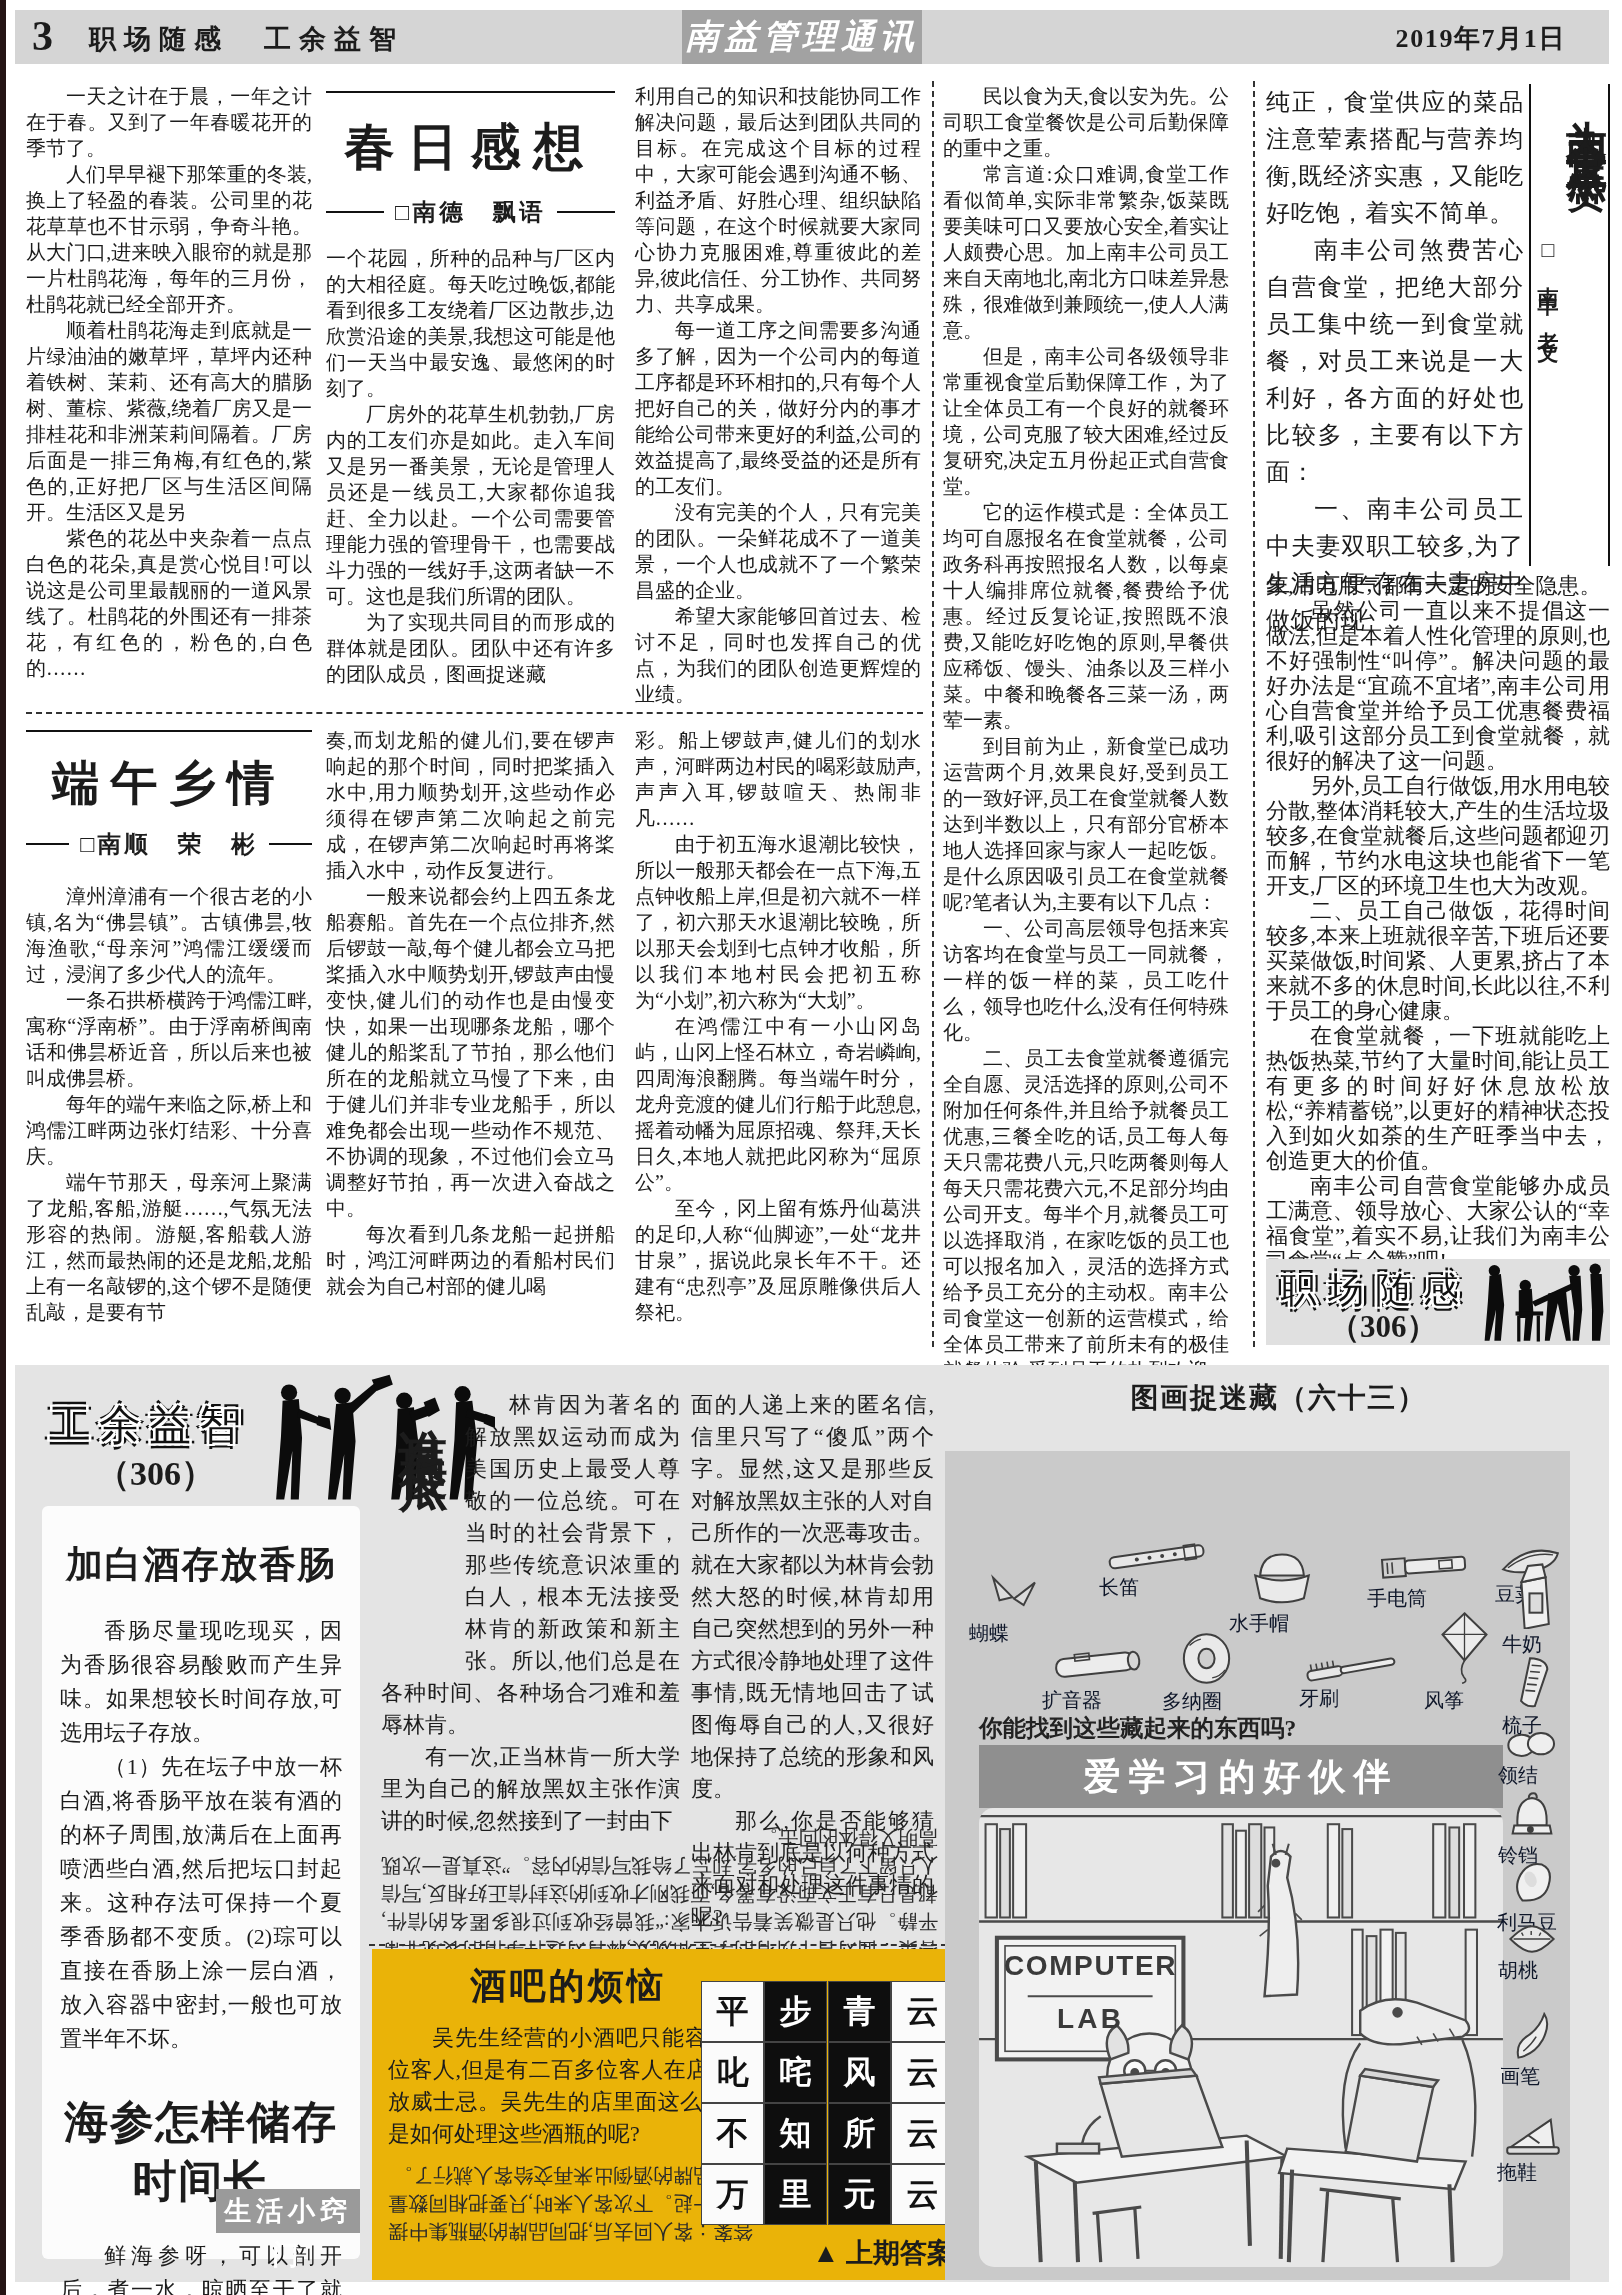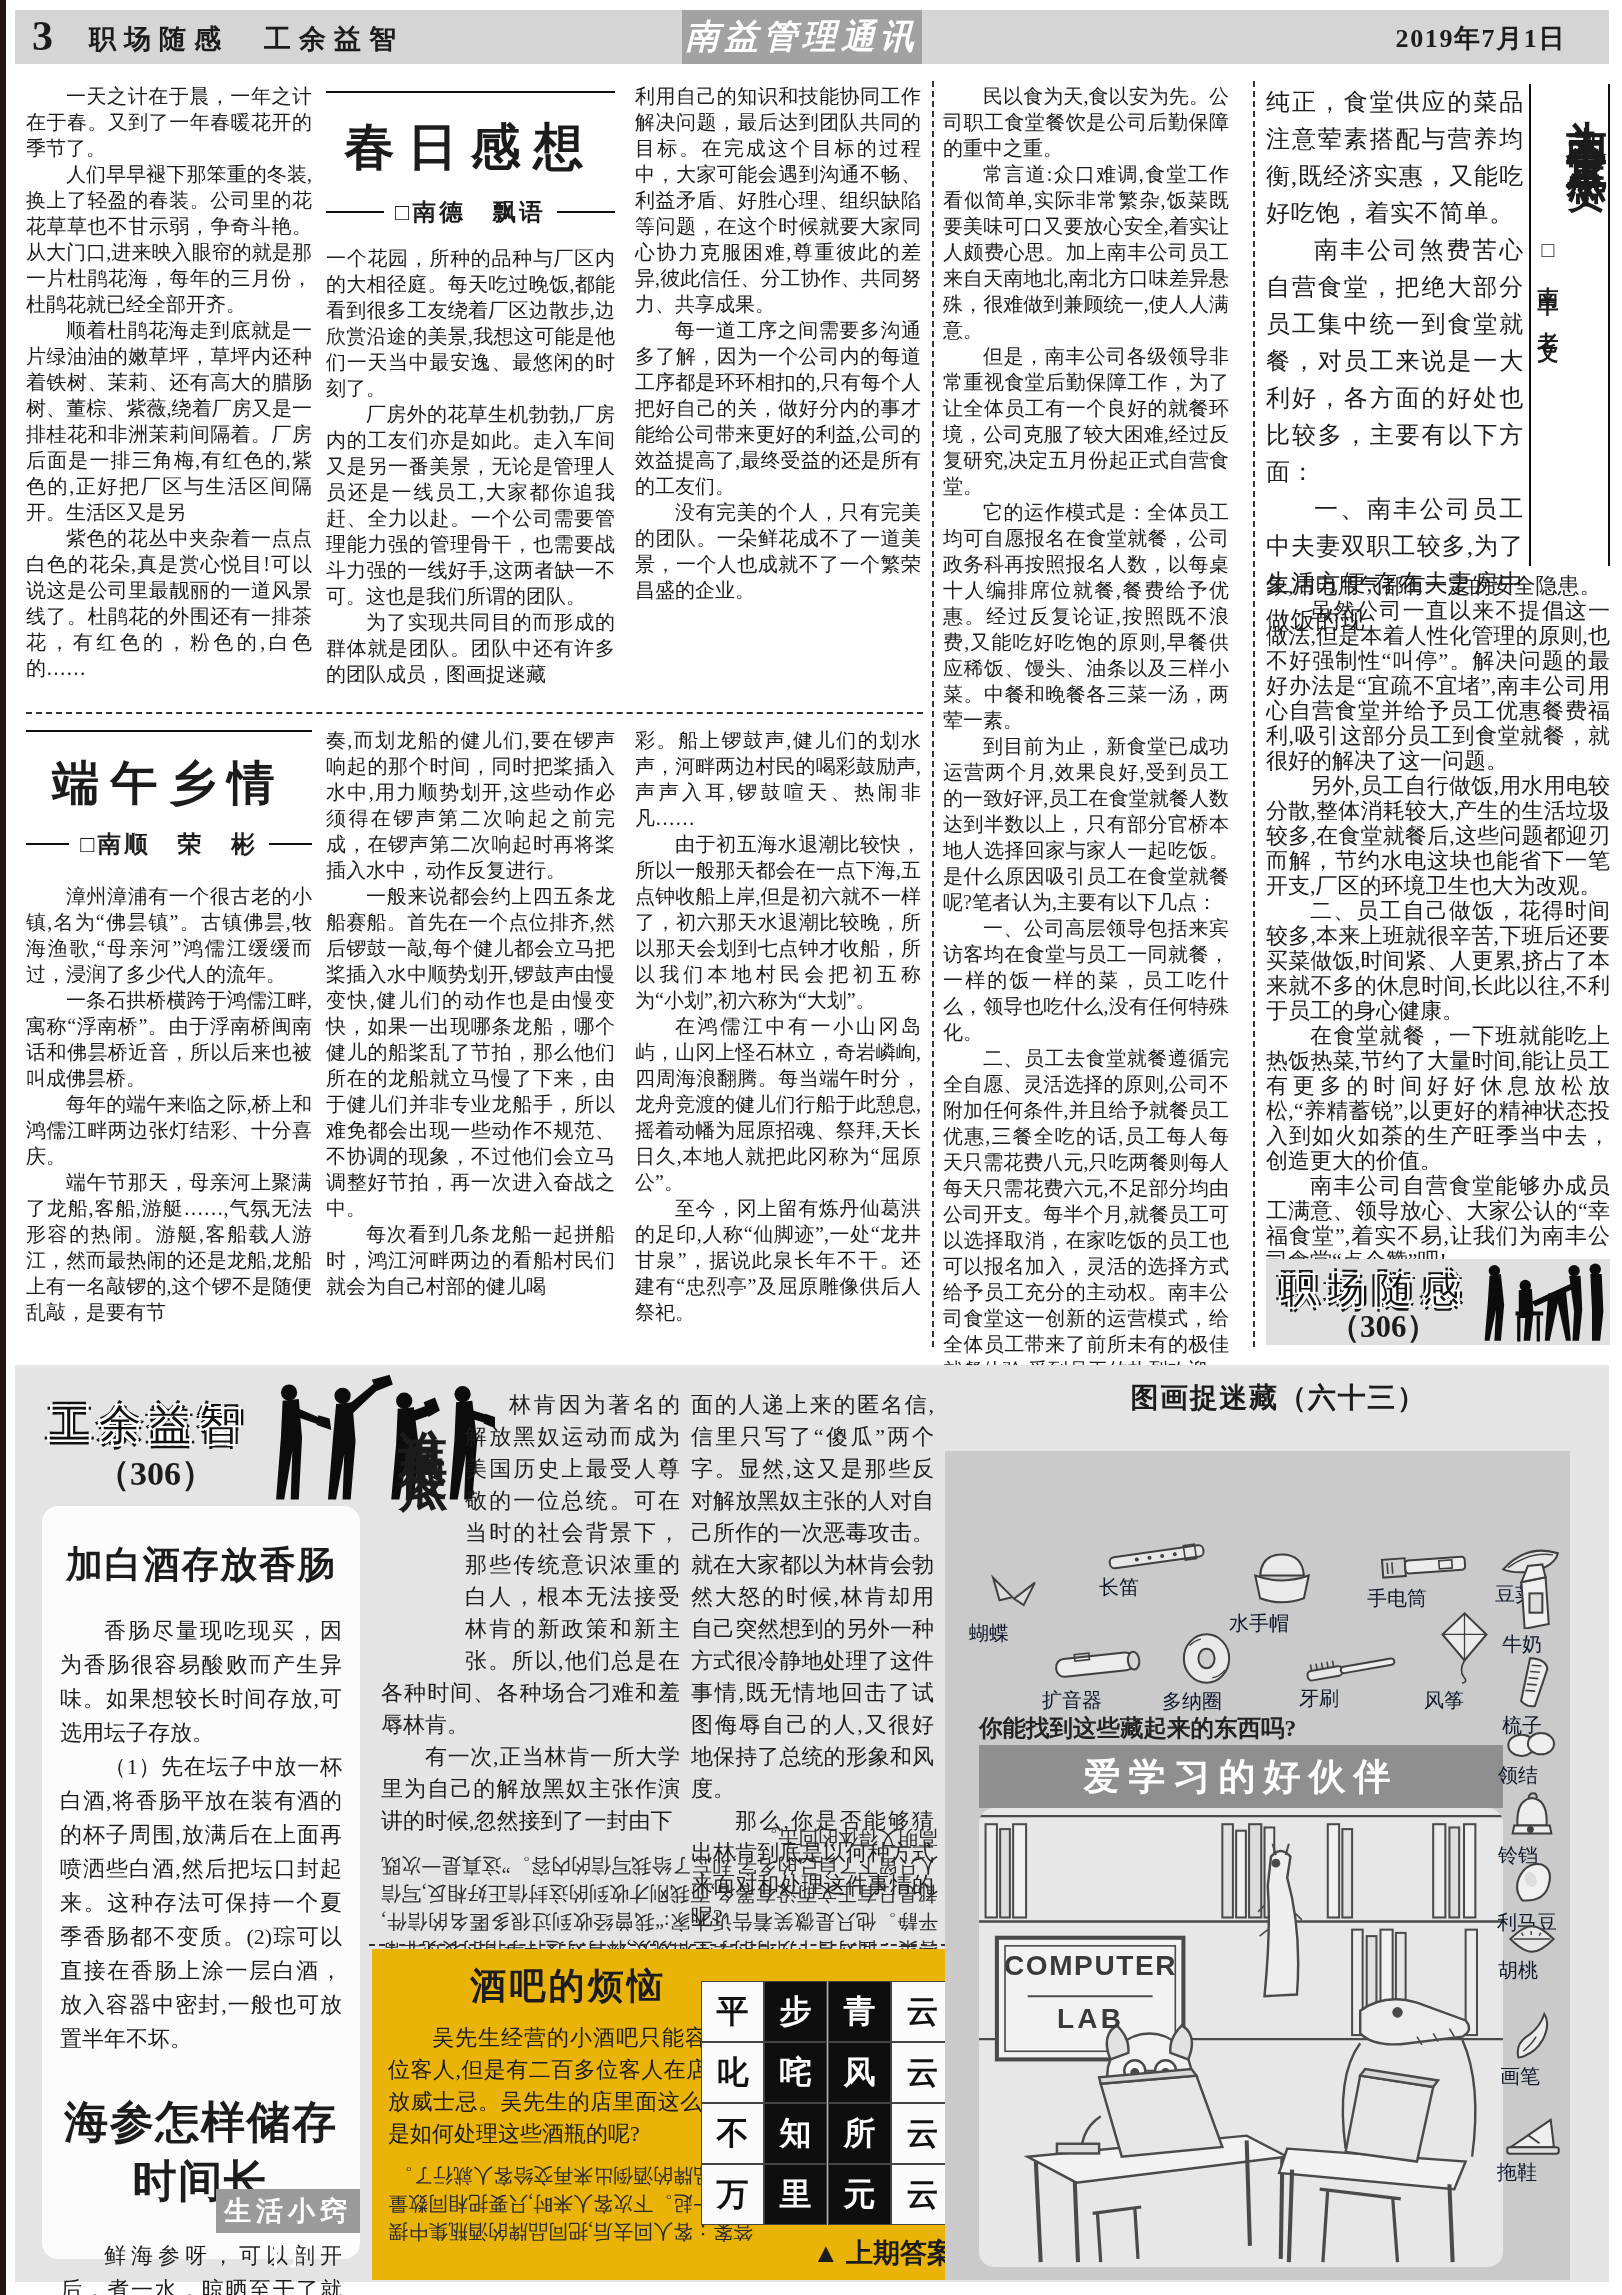--- a/index.html
+++ b/index.html
@@ -34,21 +34,21 @@
   #canteen-vtitle{font-size:41px;font-weight:bold;letter-spacing:6.5px;}
   #canteen-byline{font-size:21px;font-weight:bold;letter-spacing:8px;}
   
   .bubble{font-family:"Liberation Sans","DejaVu Sans",sans-serif;font-weight:normal;color:#111;
           text-shadow:-2.4px 0 0 #fff,2.4px 0 0 #fff,0 -2.4px 0 #fff,0 2.4px 0 #fff,
                       -2.4px -2.4px 0 #fff,2.4px 2.4px 0 #fff,-2.4px 2.4px 0 #fff,2.4px -2.4px 0 #fff,
                       -4.9px 0 0 #111,4.9px 0 0 #111,0 4.9px 0 #111,0 -4.9px 0 #111;}
   .badge-num{font-weight:bold;font-family:"Liberation Serif",serif;}
   
   #bottom{left:14.6px;top:1365px;width:1594px;height:917px;background:#e4e4e4;}
-  #life-card{left:42px;top:1506px;width:318px;height:753px;background:#fcfcfc;border-radius:16px;}
+  #life-card{left:42px;top:1506px;width:318px;height:753px;background:#fcfcfc;border-radius:6px;}
   .card-title{font-size:37px;font-weight:bold;text-align:center;letter-spacing:1.6px;}
   .card-text{font-size:22px;line-height:34px;}
   #tips-label{background:#9a9a9a;color:#fff;font-size:27px;font-weight:bold;text-align:center;line-height:44px;letter-spacing:4.9px;}
   
   #fool-block{left:381px;top:1389px;width:299px;height:438px;}
   #fool-title-float{float:left;width:84px;height:273px;}
   #fool-title{writing-mode:vertical-rl;text-orientation:upright;font-size:49px;font-weight:bold;letter-spacing:11.4px;line-height:84px;}
   .fool-text{font-size:22px;line-height:32px;}
   .inv{transform:rotate(180deg);font-size:20px;line-height:28px;color:#2a2a2a;text-align:justify;}
   
@@ -101,20 +101,21 @@
   </div>
   <div class="abs coltext bodytext" style="left:326px;top:245px;width:289px;">
     <p class="cont">一个花园，所种的品种与厂区内的大相径庭。每天吃过晚饭,都能看到很多工友绕着厂区边散步,边欣赏沿途的美景,我想这可能是他们一天当中最安逸、最悠闲的时刻了。</p>
     <p>厂房外的花草生机勃勃,厂房内的工友们亦是如此。走入车间又是另一番美景，无论是管理人员还是一线员工,大家都你追我赶、全力以赴。一个公司需要管理能力强的管理骨干，也需要战斗力强的一线好手,这两者缺一不可。这也是我们所谓的团队。</p>
     <p>为了实现共同目的而形成的群体就是团队。团队中还有许多的团队成员，图画捉迷藏</p>
   </div>
   <div class="abs coltext bodytext" style="left:635px;top:83px;width:286px;">
     <p class="cont">利用自己的知识和技能协同工作解决问题，最后达到团队共同的目标。在完成这个目标的过程中，大家可能会遇到沟通不畅、利益矛盾、好胜心理、组织缺陷等问题，在这个时候就要大家同心协力克服困难,尊重彼此的差异,彼此信任、分工协作、共同努力、共享成果。</p>
     <p>每一道工序之间需要多沟通多了解，因为一个公司内的每道工序都是环环相扣的,只有每个人把好自己的关，做好分内的事才能给公司带来更好的利益,公司的效益提高了,最终受益的还是所有的工友们。</p>
     <p>没有完美的个人，只有完美的团队。一朵鲜花成不了一道美景，一个人也成就不了一个繁荣昌盛的企业。</p>
+    <p>希望大家能够回首过去、检讨不足，同时也发挥自己的优点，为我们的团队创造更辉煌的业绩。</p>
   </div>
 
   <div class="abs hdash" style="left:26px;top:712px;width:897px;height:0;"></div>
   <div class="abs vdash" style="left:932px;top:81px;height:1266px;width:0;"></div>
   <div class="abs vdash" style="left:1253px;top:81px;height:1266px;width:0;"></div>
 
   <div class="abs article-head" style="left:26px;top:730px;width:286px;">
     <div class="head-rule"></div>
     <div class="art-title" style="font-size:47px;letter-spacing:11.4px;margin:19.5px 0 13px 0;">端午乡情</div>
     <div class="byline-row">

